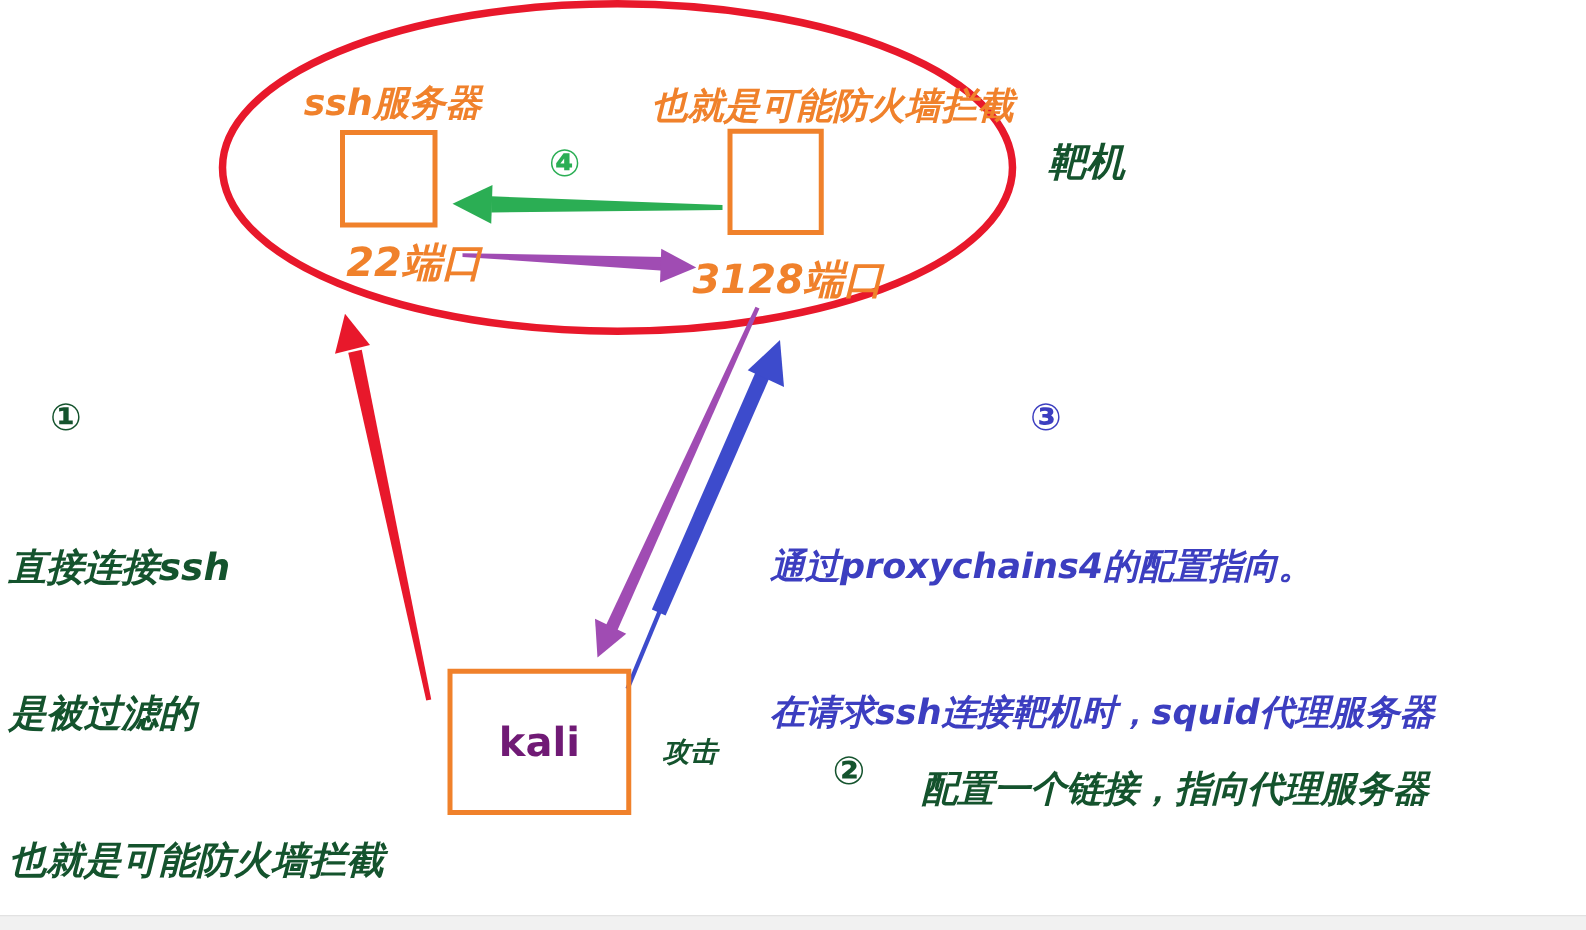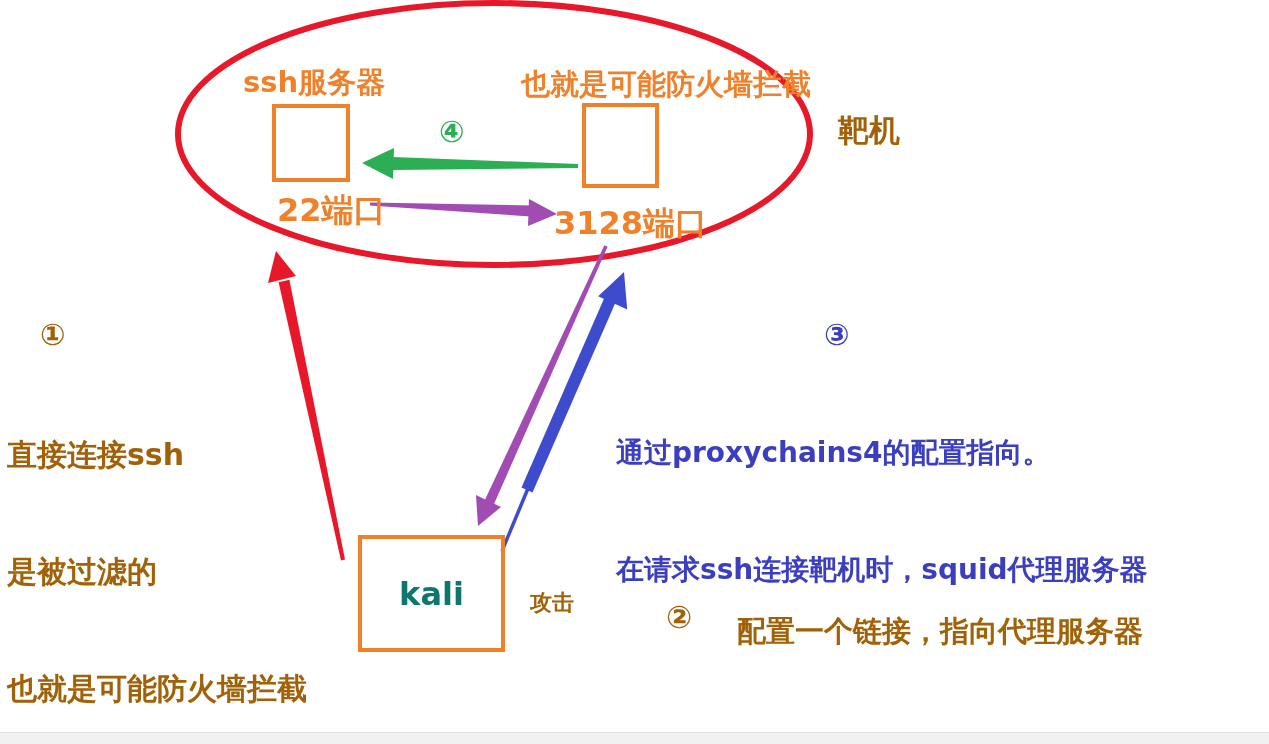--- a/index.html
+++ b/index.html
@@ -1,30 +1,30 @@
 <!DOCTYPE html>
 <html><head>
 <meta charset="utf-8">
 <style>
   html,body{margin:0;padding:0;background:#ffffff;}
   .stage{
     position:relative;width:1269px;height:744px;overflow:hidden;background:#ffffff;
     font-family:"DejaVu Sans","Liberation Sans",sans-serif;font-weight:bold;
   }
   .stage svg{position:absolute;left:0;top:0;}
-  .t{position:absolute;white-space:pre;line-height:1.25;}
+  .t{position:absolute;white-space:pre;line-height:1.25;font-style:italic;}
   .orange{color:#F0812B;}
-  .red{color:#a16207;}
+  .red{color:#14532d;}
   .green{color:#2BAE54;}
   .blue{color:#3C3EC0;}
   .node-box{
     position:absolute;border:4px solid #F0812B;box-sizing:border-box;background:transparent;
   }
   .kali-box{display:flex;align-items:center;justify-content:center;}
-  .kali-box span{font-size:32px;color:#0f766e;}
+  .kali-box span{font-size:32px;color:#701a75;}
   .badge{position:absolute;font-size:30px;}
   .bottom-bar{
     position:absolute;left:0;bottom:0;width:1269px;height:11px;
     background:#f1f1f1;border-top:1px solid #e2e2e2;box-sizing:content-box;
   }
 </style>
 </head>
 <body>
 
 <div class="stage">

